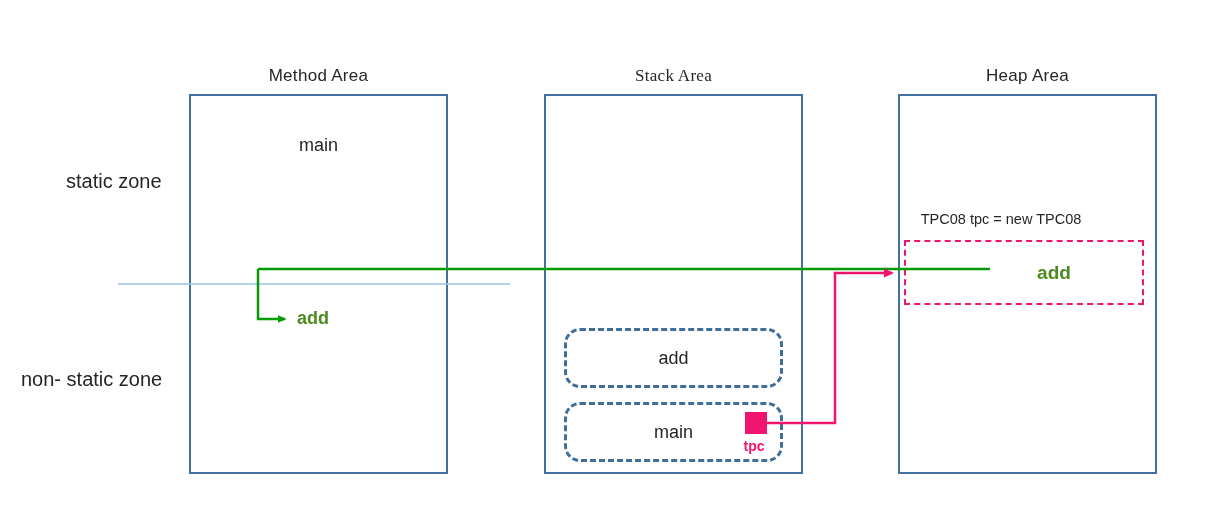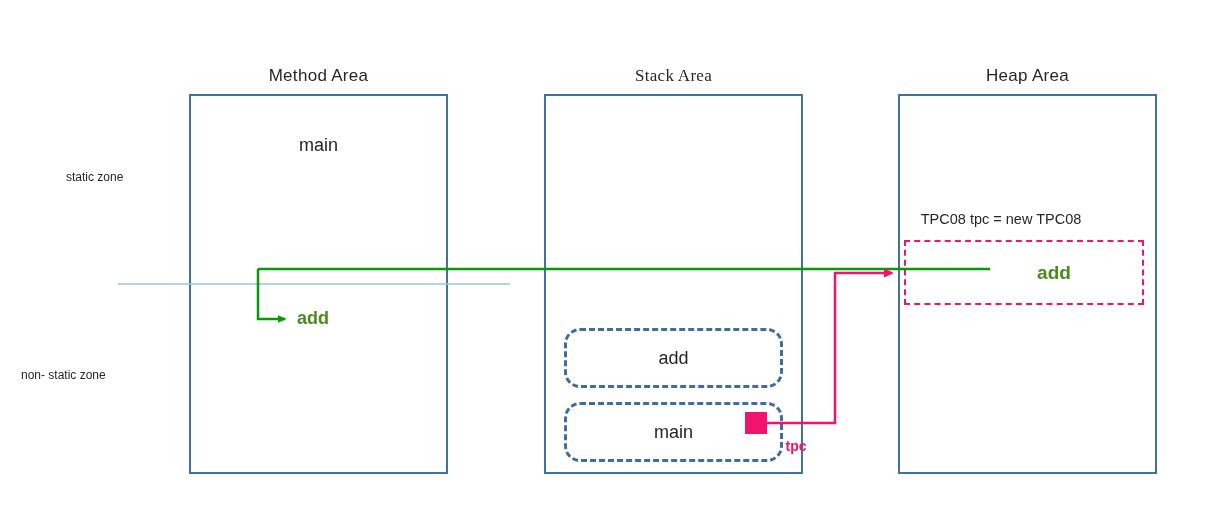--- a/index.html
+++ b/index.html
@@ -33,21 +33,21 @@
     height: 380px;
     border: 2px solid #41719c;
     background: transparent;
   }
   #box-method { left: 189px; }
   #box-stack  { left: 544px; }
   #box-heap   { left: 898px; }
 
   .zone-label {
     position: absolute;
-    font-size: 12px;
+    font-size: 20px;
     color: #262626;
     white-space: nowrap;
   }
   #zone-static    { left: 66px;  top: 170px; }
   #zone-nonstatic { left: 21px;  top: 368px; }
 
   .member-text {
     position: absolute;
     font-size: 18px;
     color: #262626;
@@ -86,21 +86,20 @@
     background: #f0146e;
   }
   .tpc-label {
     position: absolute;
     left: 738px; top: 438px;
     width: 32px;
     text-align: center;
     font-size: 14px;
     font-weight: bold;
     color: #f0146e;
-    margin-left: 42px;
   }
 
   #heap-declaration {
     position: absolute;
     left: 898px; top: 211px; width: 206px;
     text-align: center;
     font-size: 14.5px;
     color: #262626;
     white-space: nowrap;
   }

